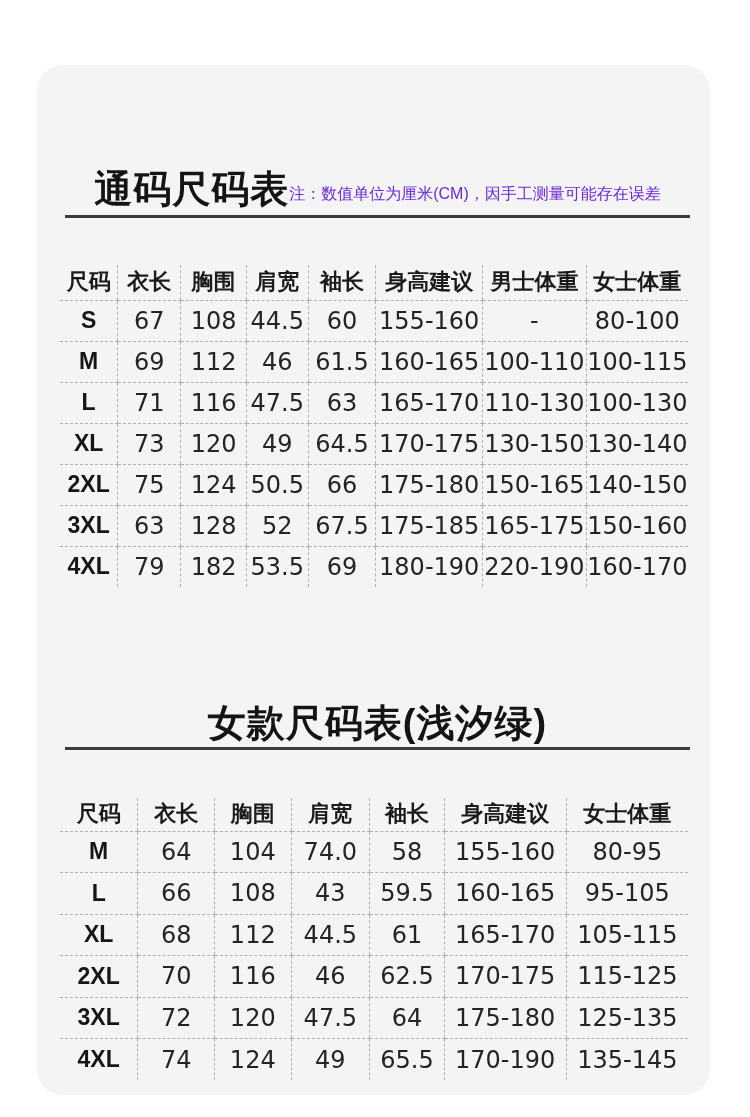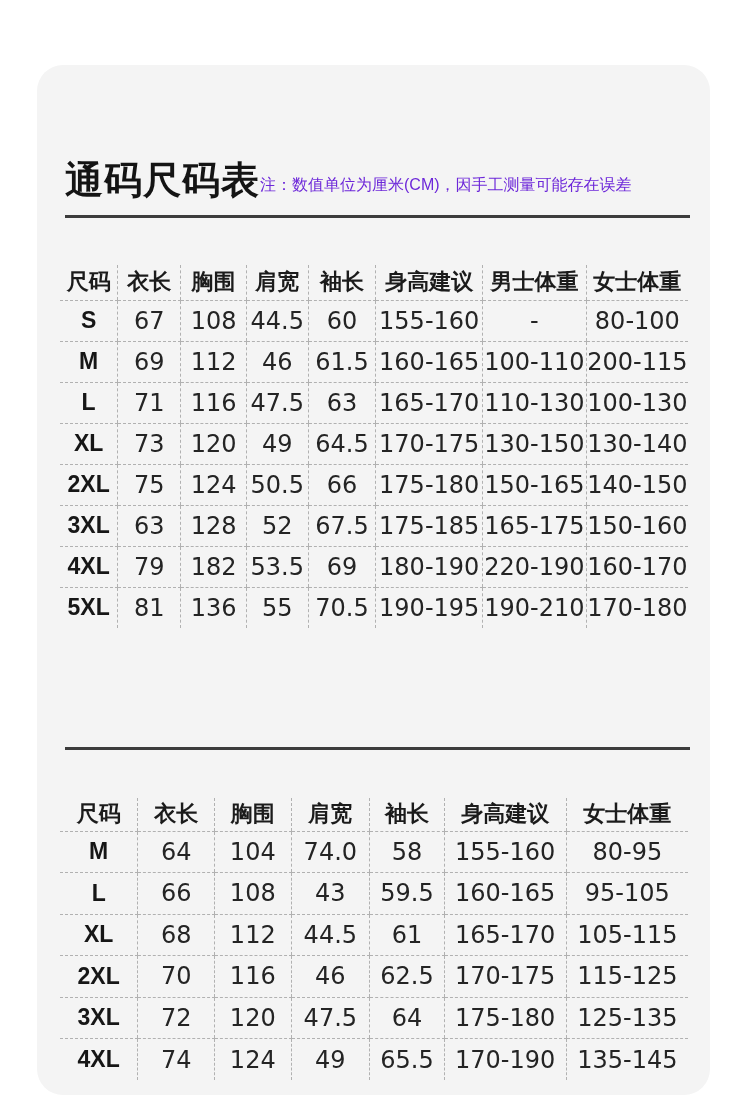--- a/index.html
+++ b/index.html
@@ -15,22 +15,23 @@
     position:absolute;
     left:37px; top:65px;
     width:673px; height:1030px;
     background:#f4f4f4;
     border-radius:26px;
   }
   .sec-header {
     position:absolute;
     left:28px; width:625px;
     display:flex;
-    justify-content:flex-start;
+    justify-content:center;
     align-items:flex-end;
+    margin-top:9px;
   }
   .s1 { top:94px; }
   .s2 { top:628px; }
   .title {
     font-size:38px;
     line-height:1.12;
     font-weight:bold;
     color:#141414;
     letter-spacing:1px;
   }
@@ -130,21 +131,21 @@
           <td>80-100</td>
         </tr>
         <tr>
           <td>M</td>
           <td>69</td>
           <td>112</td>
           <td>46</td>
           <td>61.5</td>
           <td>160-165</td>
           <td>100-110</td>
-          <td>200-115</td>
+          <td>100-115</td>
         </tr>
         <tr>
           <td>L</td>
           <td>71</td>
           <td>116</td>
           <td>47.5</td>
           <td>63</td>
           <td>165-170</td>
           <td>110-130</td>
           <td>100-130</td>
@@ -182,33 +183,26 @@
         <tr>
           <td>4XL</td>
           <td>79</td>
           <td>182</td>
           <td>53.5</td>
           <td>69</td>
           <td>180-190</td>
           <td>220-190</td>
           <td>160-170</td>
         </tr>
-        <tr>
-          <td>5XL</td>
-          <td>81</td>
-          <td>136</td>
-          <td>55</td>
-          <td>70.5</td>
-          <td>190-195</td>
-          <td>190-210</td>
-          <td>170-180</td>
-        </tr>
       </tbody>
   </table>
 
+  <div class="sec-header s2">
+    <div class="title">女款尺码表(浅汐绿)</div>
+  </div>
   <div class="rule r2"></div>
 
   <table class="size-table t2">
     <thead>
       <tr>
           <th>尺码</th>
           <th>衣长</th>
           <th>胸围</th>
           <th>肩宽</th>
           <th>袖长</th>

